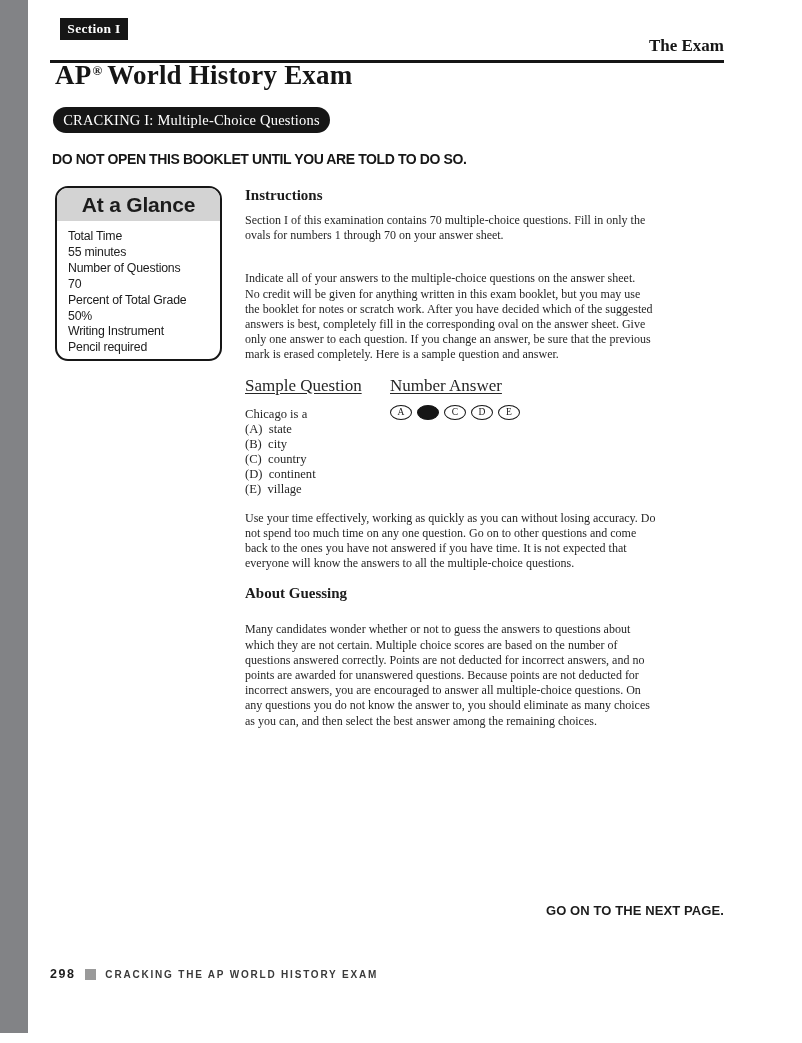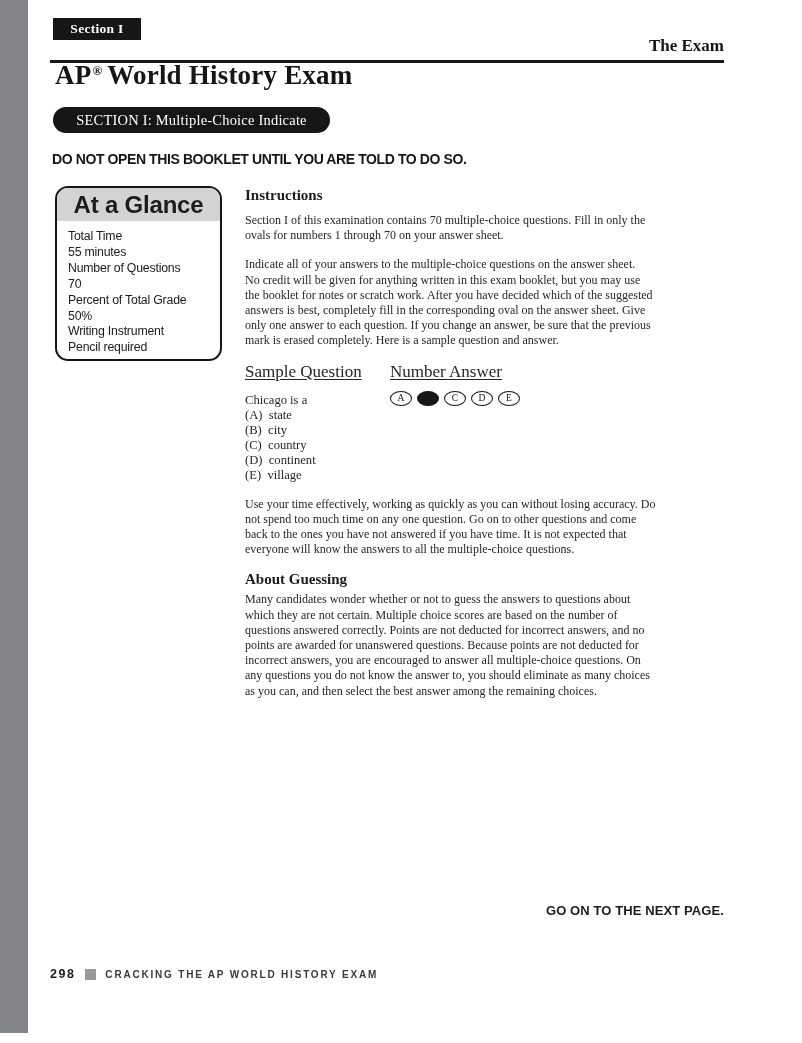--- a/index.html
+++ b/index.html
@@ -14,22 +14,22 @@
 
   
   .accent-bar {
     position: absolute; left: 0; top: 0;
     width: 28px; height: 1033px;
     background: #828386;
   }
 
   
   .section-badge {
-    position: absolute; left: 53px; top: 18px;
-    width: 88px; height: 22px;
+    position: absolute; left: 60px; top: 18px;
+    width: 68px; height: 22px;
     background: #161616; color: #ffffff;
     font-family: "Liberation Serif", serif;
     font-weight: bold; font-size: 13.5px;
     display: flex; align-items: center; justify-content: center;
     letter-spacing: 0.3px;
   }
 
   
   .header-right {
     position: absolute; left: 400px; top: 36px; width: 324px;
@@ -75,21 +75,21 @@
   .glance-box {
     position: absolute; left: 55px; top: 186px;
     width: 167px; height: 175px;
     border: 2px solid #161616; border-radius: 13px;
     background: #ffffff; overflow: hidden;
   }
   .glance-header {
     height: 33px; background: #d3d3d3;
     display: flex; align-items: center; justify-content: center;
     font-family: "Liberation Sans", sans-serif;
-    font-weight: bold; font-size: 24px; color: #1c1c1c;
+    font-weight: bold; font-size: 21px; color: #1c1c1c;
     letter-spacing: -0.2px;
   }
   .glance-body {
     padding: 8px 0 0 11px;
     font-family: "Liberation Sans", sans-serif;
     font-size: 12.3px; line-height: 15.9px; color: #222222;
     letter-spacing: -0.2px;
   }
   .glance-body .g-label { font-weight: normal; color: #1a1a1a; }
 
@@ -100,24 +100,24 @@
   .main-col h2 {
     font-family: "Liberation Serif", serif;
     font-weight: bold; font-size: 15px; line-height: 18px; color: #1c1c1c;
   }
   .main-col p {
     font-family: "Liberation Serif", serif;
     font-size: 12px; line-height: 15.2px; color: #262626;
     white-space: pre-line;
   }
   .p1 { margin-top: 9px; }
-  .p2 { margin-top: 14px; }
+  .p2 { margin-top: 28px; }
   .p3 { margin-top: 14px; }
   .about-heading { margin-top: 13px; }
-  .p4 { margin-top: 4px; }
+  .p4 { margin-top: 20px; }
 
   .sample-row { display: flex; margin-top: 13px; }
   .sample-q-col { width: 145px; }
   .sample-a-col { width: 220px; }
   .sample-head {
     font-size: 17px; color: #262626;
     text-decoration: underline; text-underline-offset: 2px;
   }
   .sample-stem { margin-top: 11px; font-size: 12.6px; line-height: 15px; color: #262626; }
   .choice { font-size: 12.6px; line-height: 15px; color: #262626; white-space: pre; }
@@ -169,21 +169,21 @@
 <div class="section-badge">
   <span>Section I</span>
 </div>
 
 <div class="header-right">The Exam</div>
 <div class="header-rule"></div>
 
 <h1 class="page-title"><span>AP</span><sup>®</sup><span>World History Exam</span></h1>
 
 <div class="section-pill">
-  <span>SECTION I: Multiple-Choice Indicate</span>
+  <span>CRACKING I: Multiple-Choice Questions</span>
 </div>
 
 <div class="booklet-warning">DO NOT OPEN THIS BOOKLET UNTIL YOU ARE TOLD TO DO SO.</div>
 
 <div class="glance-box">
   <div class="glance-header">At a Glance</div>
   <div class="glance-body">
     <div class="g-label">Total Time</div>
     <div class="g-value">55 minutes</div>
     <div class="g-label">Number of Questions</div>

